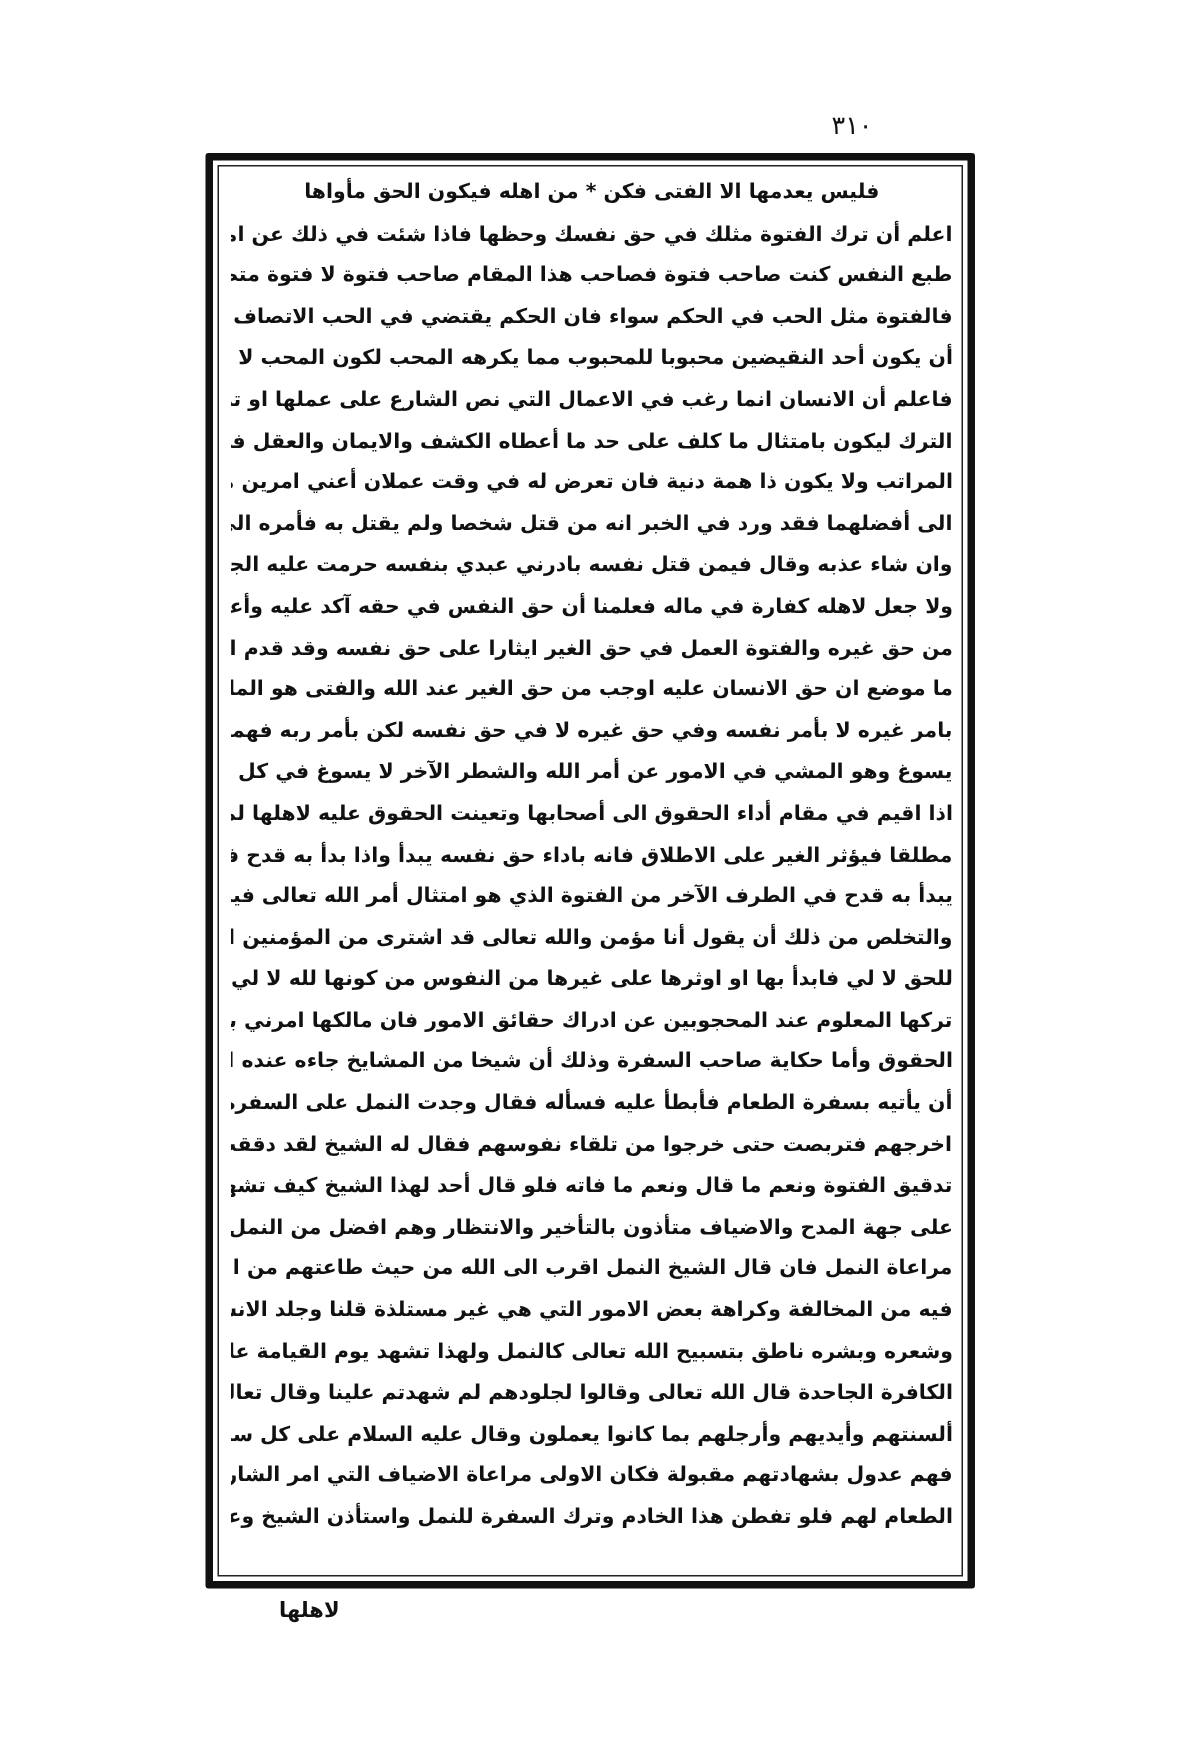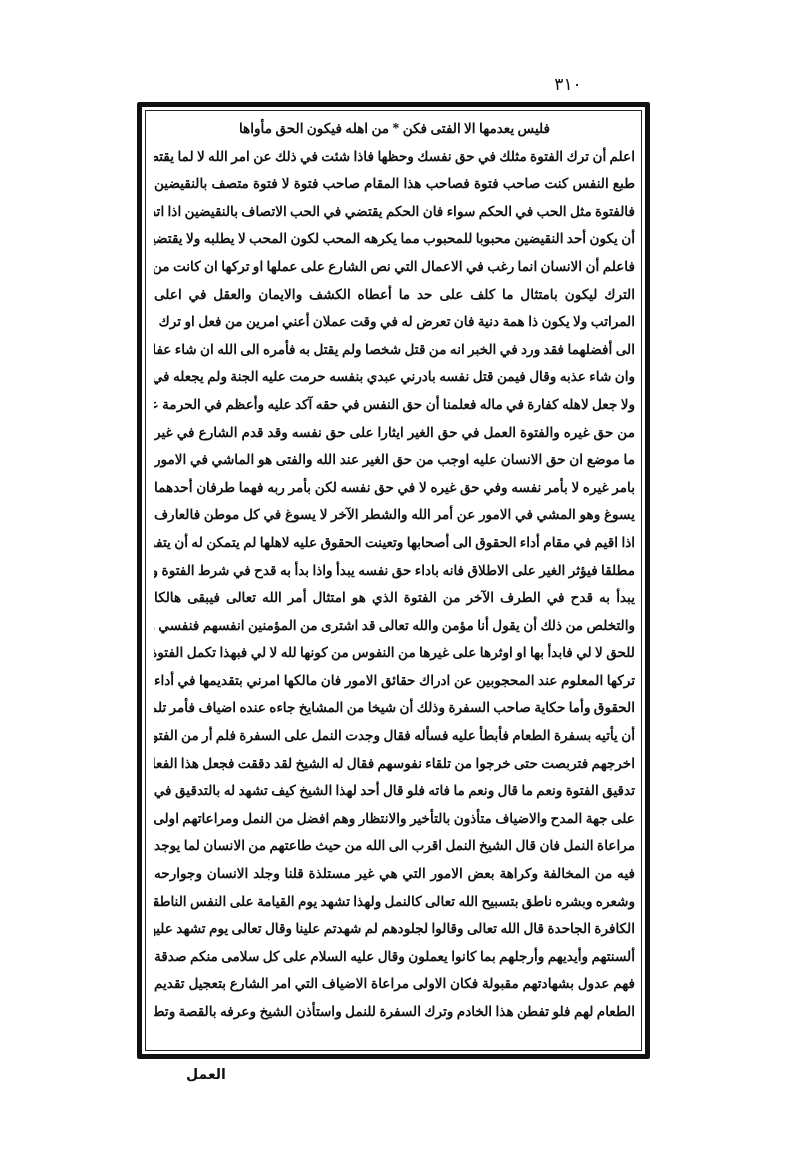--- a/index.html
+++ b/index.html
@@ -31,21 +31,20 @@
     left: 137px;
     top: 102px;
     width: 513px;
     height: 957px;
     box-sizing: border-box;
     border-top: 5px solid #111;
     border-bottom: 5px solid #111;
     border-left: 5px solid #111;
     border-right: 5px solid #111;
     border-radius: 2px;
-    font-family: Liberation Serif, serif;
   }
   .frame-inner {
     position: absolute;
     left: 3px;
     top: 3px;
     right: 3px;
     bottom: 3px;
     border: 1px solid #222;
   }
   .text-block {
@@ -117,13 +116,13 @@
     <div class="line">مراعاة النمل فان قال الشيخ النمل اقرب الى الله من حيث طاعتهم من الانسان لما يوجد</div>
     <div class="line">فيه من المخالفة وكراهة بعض الامور التي هي غير مستلذة قلنا وجلد الانسان وجوارحه</div>
     <div class="line">وشعره وبشره ناطق بتسبيح الله تعالى كالنمل ولهذا تشهد يوم القيامة على النفس الناطقة</div>
     <div class="line">الكافرة الجاحدة قال الله تعالى وقالوا لجلودهم لم شهدتم علينا وقال تعالى يوم تشهد عليهم</div>
     <div class="line">ألسنتهم وأيديهم وأرجلهم بما كانوا يعملون وقال عليه السلام على كل سلامى منكم صدقة</div>
     <div class="line">فهم عدول بشهادتهم مقبولة فكان الاولى مراعاة الاضياف التي امر الشارع بتعجيل تقديم</div>
     <div class="line">الطعام لهم فلو تفطن هذا الخادم وترك السفرة للنمل واستأذن الشيخ وعرفه بالقصة وتطرف</div>
   </div>
 </div>
 
-<div class="catchword">العمل</div>
+<div class="catchword">لاهلها</div>
 
 </body></html>

